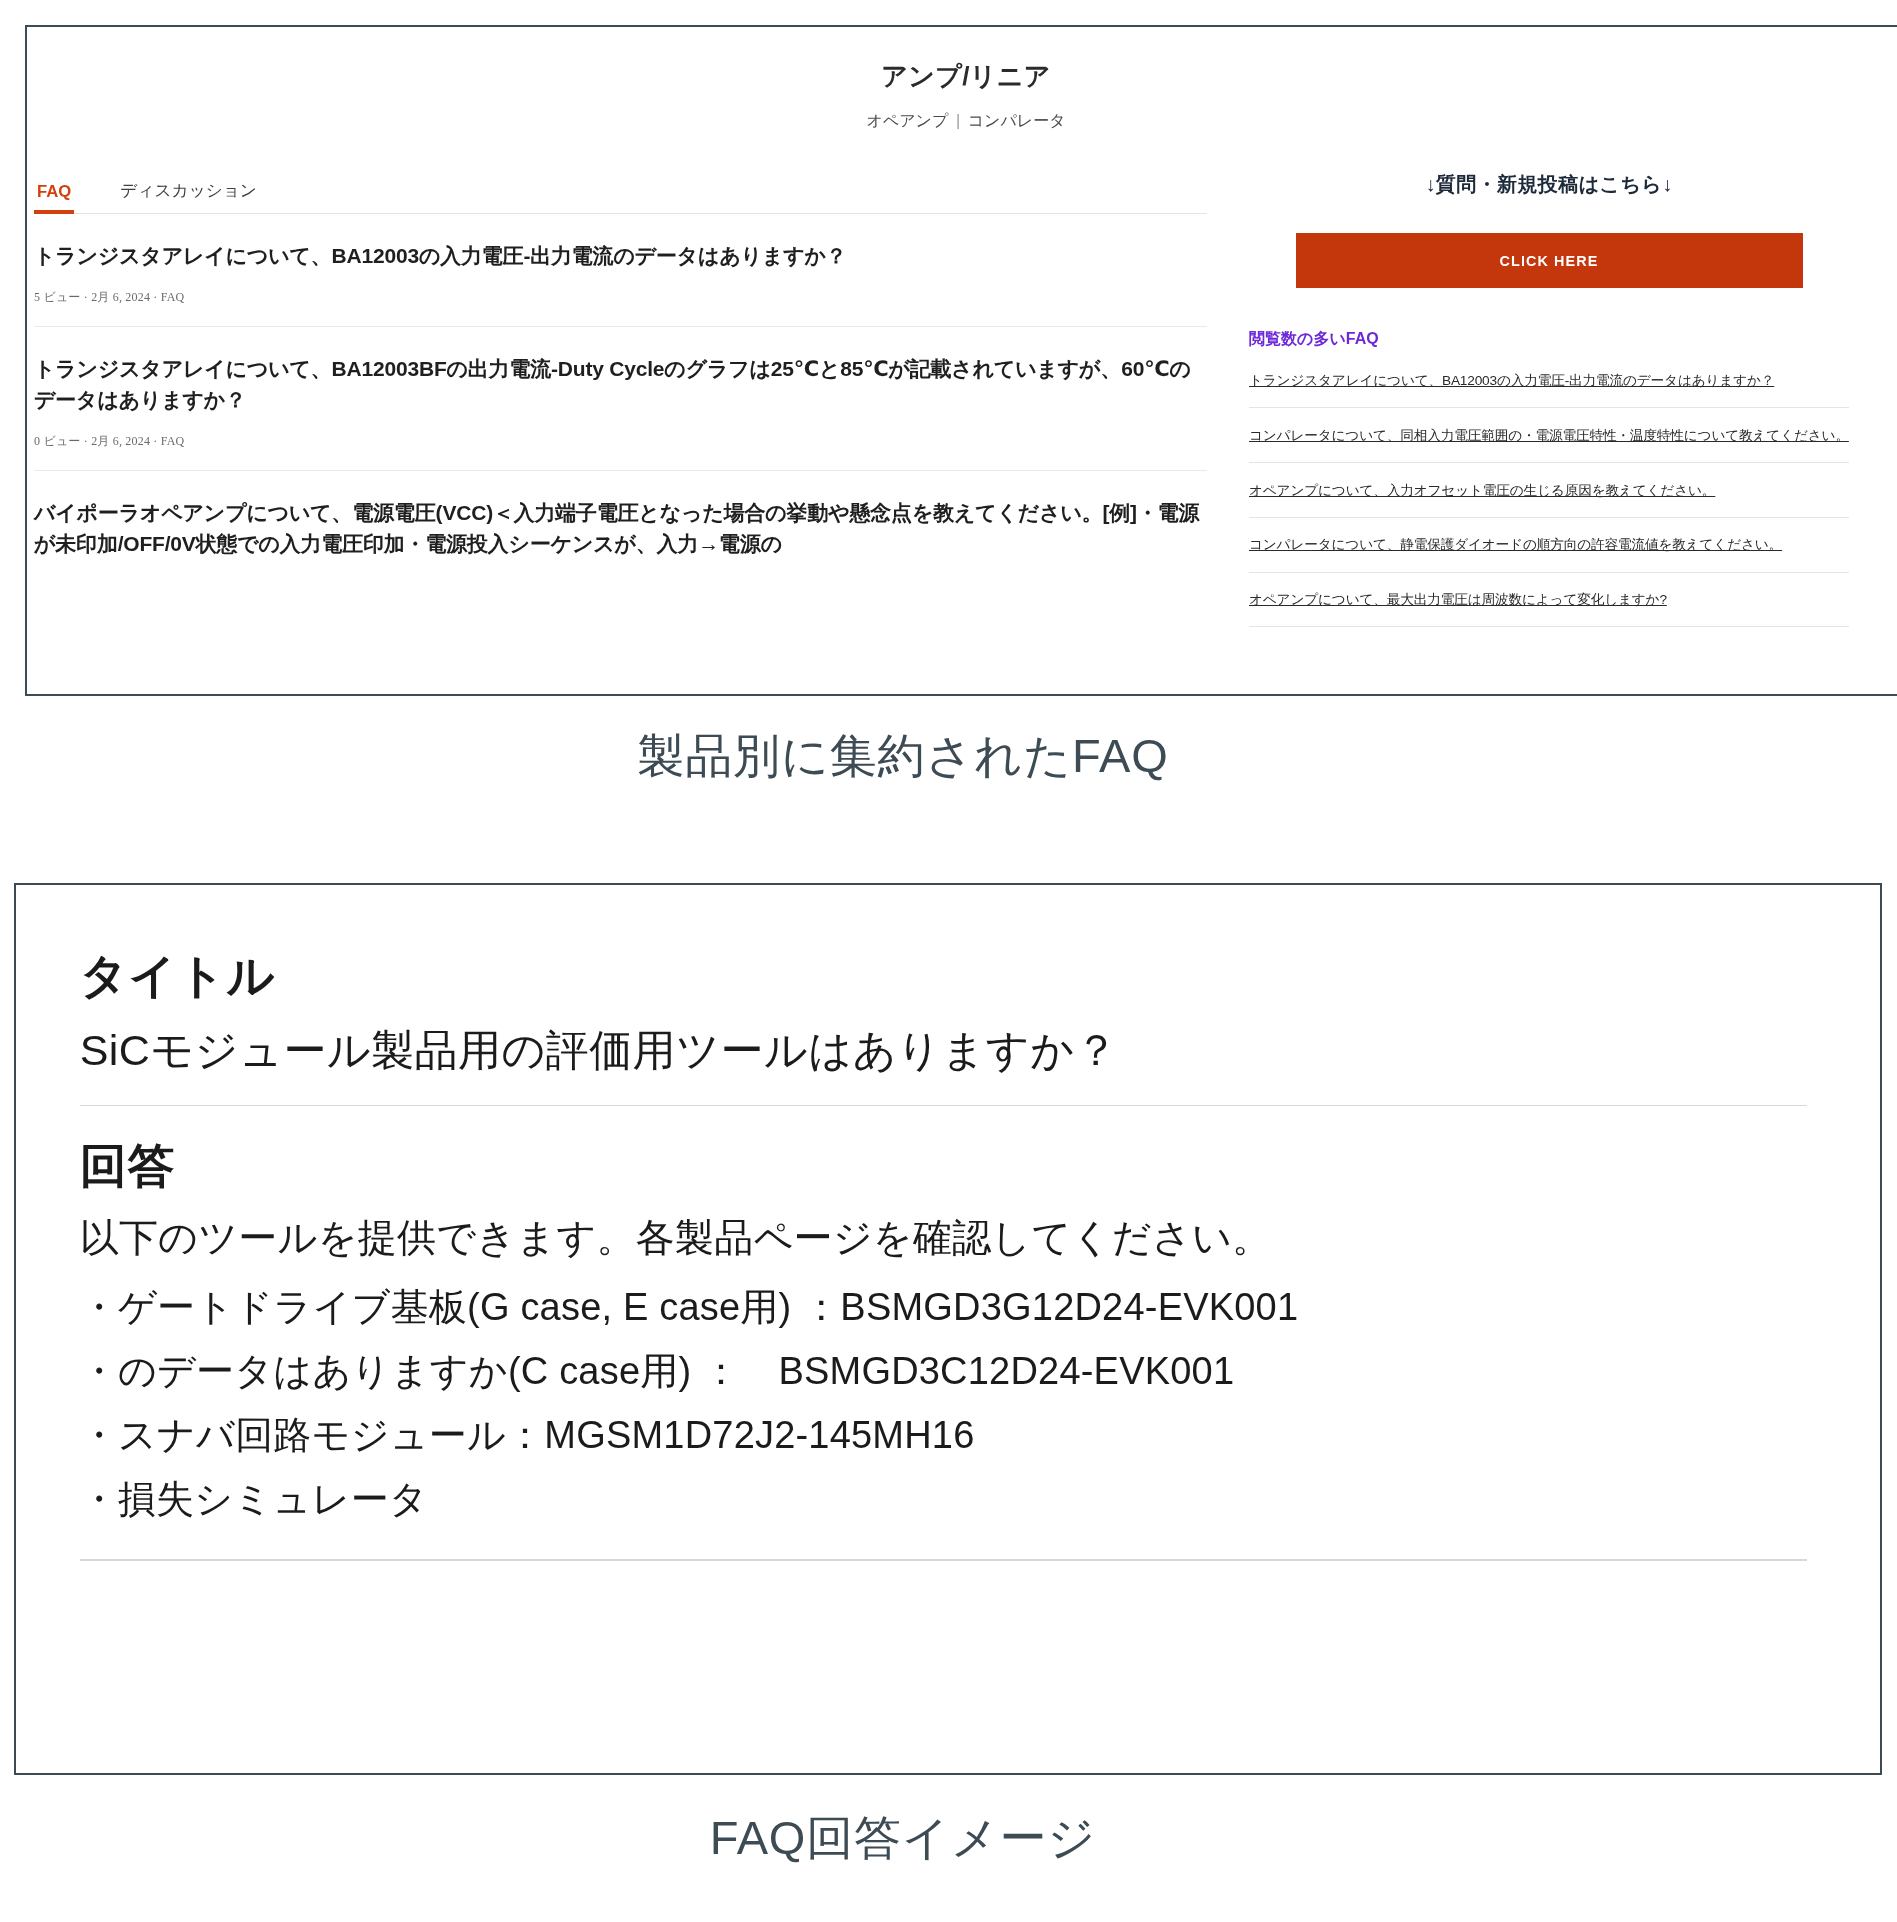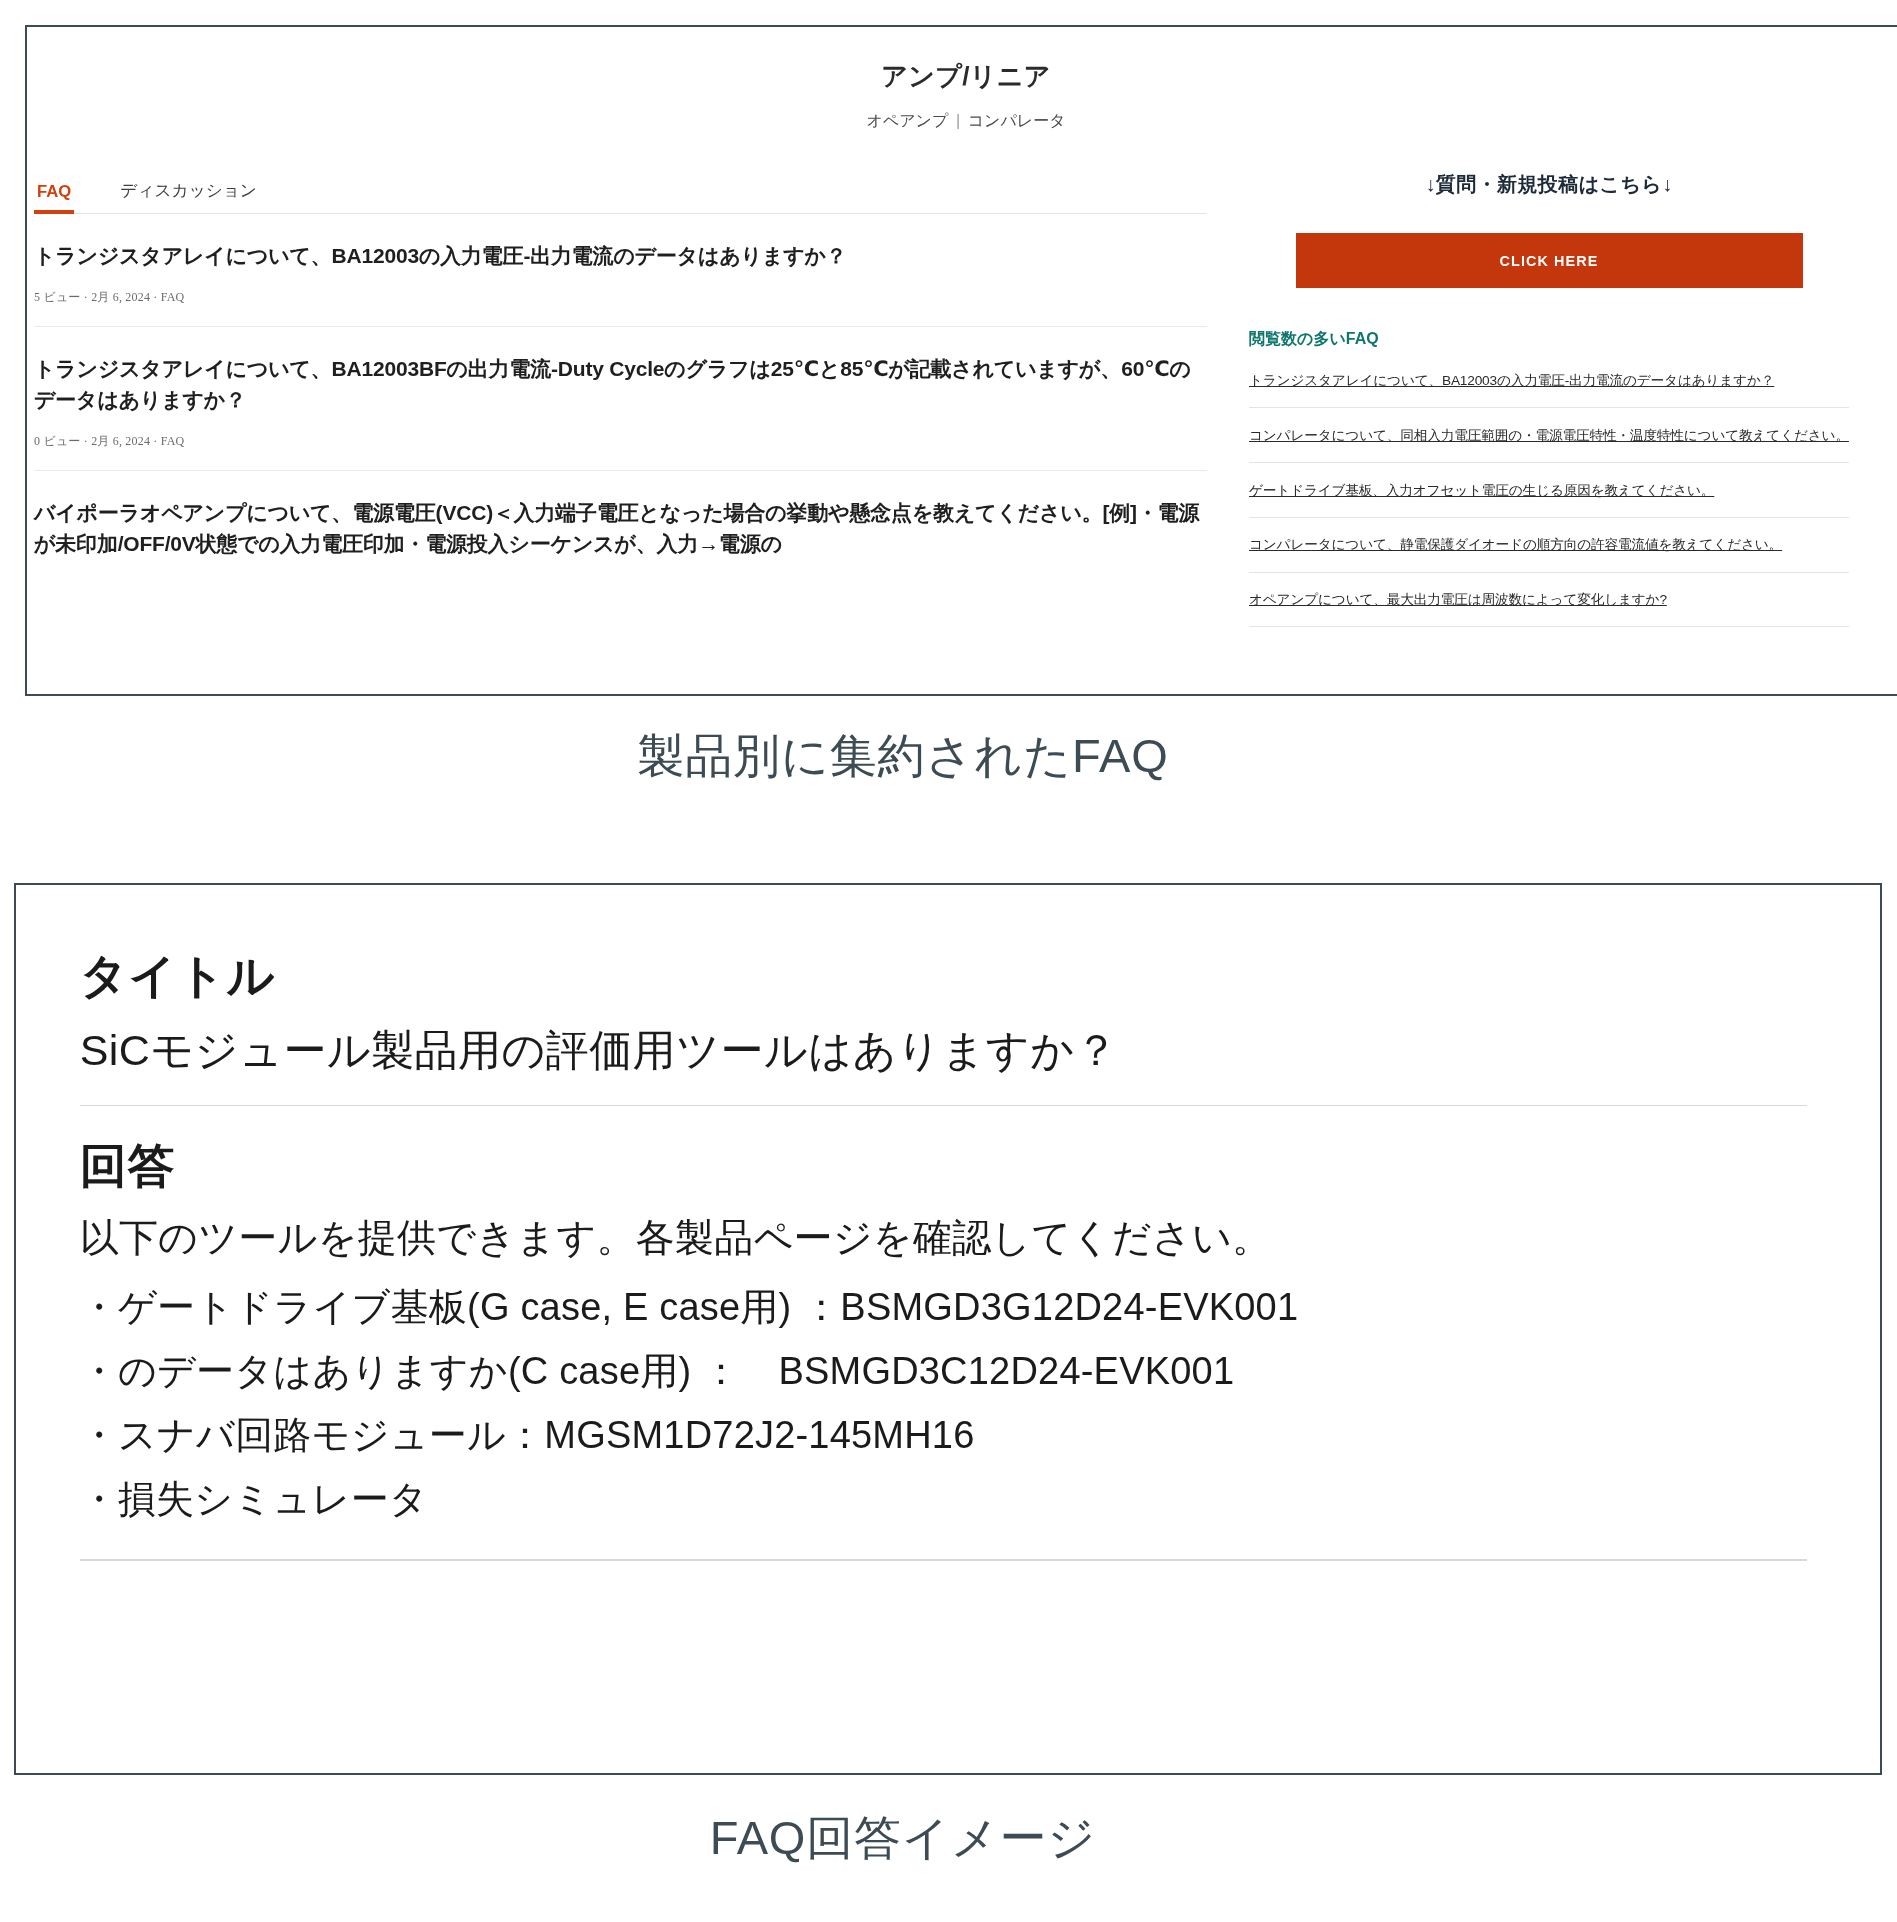--- a/index.html
+++ b/index.html
@@ -133,21 +133,21 @@
     font-weight: 700;
     letter-spacing: 1.1px;
     border: none;
     cursor: pointer;
     font-family: "Liberation Sans", sans-serif;
   }
   .pop-head {
     margin-top: 41px;
     font-size: 16px;
     font-weight: 700;
-    color: #0f766e;
+    color: #6d28d9;
   }
   .pop-list { margin-top: 7.6px; }
   .pop-link {
     display: block;
     font-size: 13.7px;
     line-height: 1.62;
     color: #2a2a2a;
     text-decoration: underline;
     padding: 16.7px 0 15px 0;
     border-bottom: 1.5px solid #e4e4e4;
@@ -275,21 +275,21 @@
     </div>
 
     <div class="p1-side">
       <div class="side-head">↓質問・新規投稿はこちら↓</div>
       <button class="cta-btn">CLICK HERE</button>
 
       <div class="pop-head">閲覧数の多いFAQ</div>
       <div class="pop-list">
         <a class="pop-link first">トランジスタアレイについて、BA12003の入力電圧-出力電流のデータはありますか？</a>
         <a class="pop-link">コンパレータについて、同相入力電圧範囲の・電源電圧特性・温度特性について教えてください。</a>
-        <a class="pop-link">ゲートドライブ基板、入力オフセット電圧の生じる原因を教えてください。</a>
+        <a class="pop-link">オペアンプについて、入力オフセット電圧の生じる原因を教えてください。</a>
         <a class="pop-link">コンパレータについて、静電保護ダイオードの順方向の許容電流値を教えてください。</a>
         <a class="pop-link">オペアンプについて、最大出力電圧は周波数によって変化しますか?</a>
       </div>
     </div>
 
   </div>
 </div>
 
 <div class="caption caption1">製品別に集約されたFAQ</div>
 

